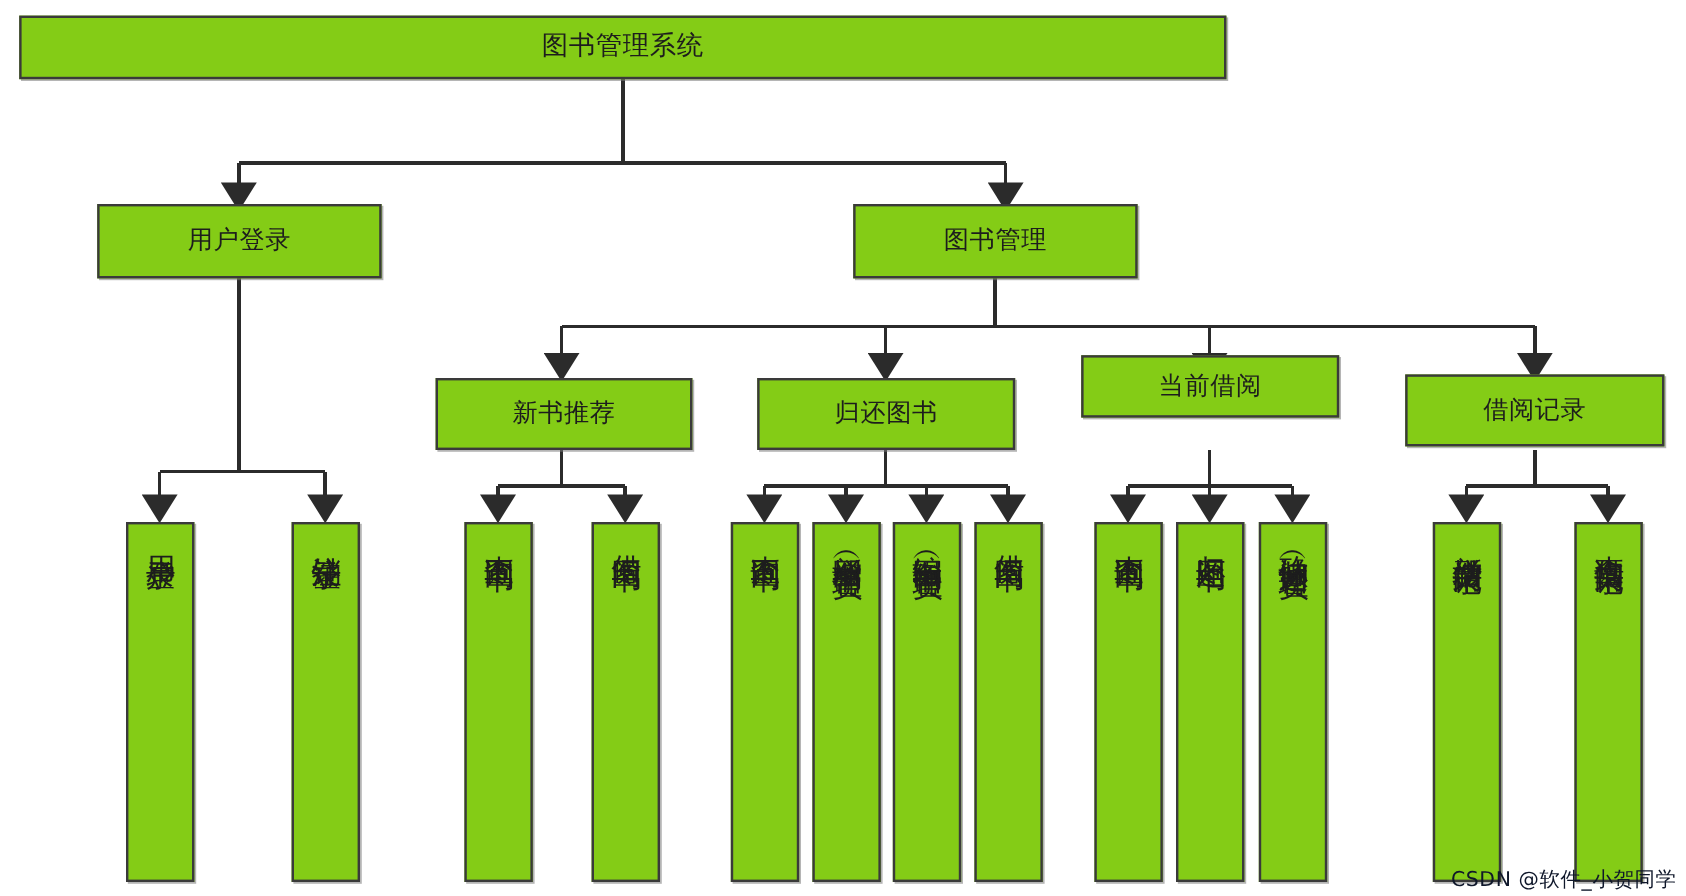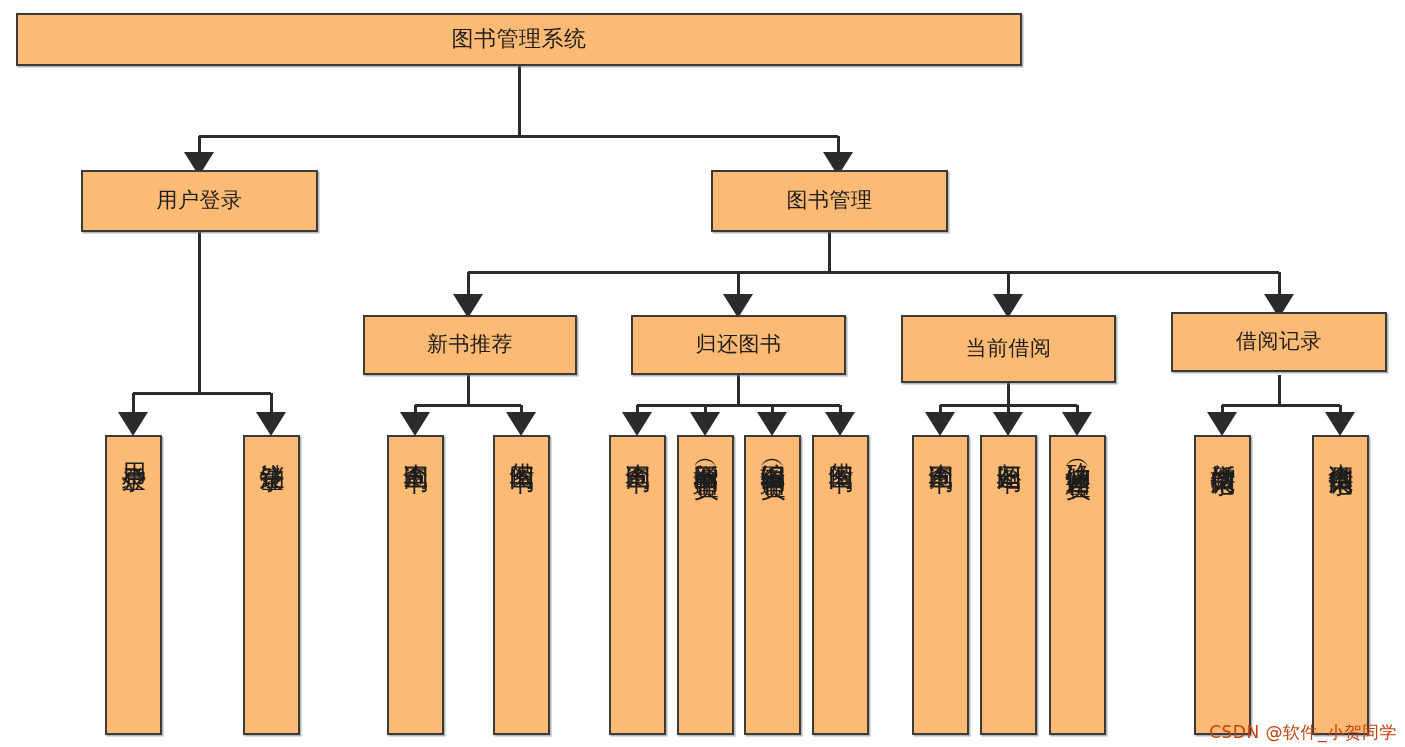--- a/index.html
+++ b/index.html
@@ -4,21 +4,21 @@
 <title>图书管理系统结构图</title>
 <style>
   html,body{margin:0;padding:0;background:#ffffff;}
   body{font-family:"DejaVu Sans","Liberation Sans",sans-serif;}
   #canvas{position:relative;width:1405px;height:747px;background:#ffffff;overflow:hidden;}
   svg.connectors{position:absolute;left:0;top:0;width:1405px;height:747px;pointer-events:none;}
 
   .node{
     position:absolute;
     box-sizing:border-box;
-    background:#fdba74;
+    background:#84cc16;
     border:2px solid #3a3a3a;
     box-shadow:1.5px 1.5px 0 rgba(120,120,120,0.55);
     display:flex;
     align-items:center;
     justify-content:center;
     color:#1d1d1d;
   }
   .node .label{
     display:block;
     letter-spacing:0.5px;
@@ -44,21 +44,21 @@
     white-space:nowrap;
   }
   .node.vert.tall .label{
     font-size:25px;
   }
   .watermark{
     position:absolute;
     right:8px;
     bottom:3px;
     font-size:17px;
-    color:#c2410c;
+    color:#0f172a;
     letter-spacing:0.5px;
     white-space:nowrap;
     font-family:"DejaVu Sans","Liberation Sans",sans-serif;
   }
 </style>
 </head>
 <body>
 
 <div id="canvas">
 
@@ -122,21 +122,21 @@
   <div class="node horiz" style="left:363px;top:315px;width:214px;height:60px;">
     <span class="label">新书推荐</span>
   </div>
 
   <div class="node horiz" style="left:711px;top:170px;width:237px;height:62px;">
     <span class="label">图书管理</span>
   </div>
   <div class="node horiz" style="left:631px;top:315px;width:215px;height:60px;">
     <span class="label">归还图书</span>
   </div>
-  <div class="node horiz" style="left:901px;top:315px;width:215px;height:68px;">
+  <div class="node horiz" style="left:901px;top:296px;width:215px;height:52px;">
     <span class="label">当前借阅</span>
   </div>
   <div class="node horiz" style="left:1171px;top:312px;width:216px;height:60px;">
     <span class="label">借阅记录</span>
   </div>
 
   <div class="node vert" style="left:105px;top:435px;width:57px;height:300px;">
     <span class="label">用户登录</span>
   </div>
   <div class="node vert" style="left:243px;top:435px;width:57px;height:300px;">

